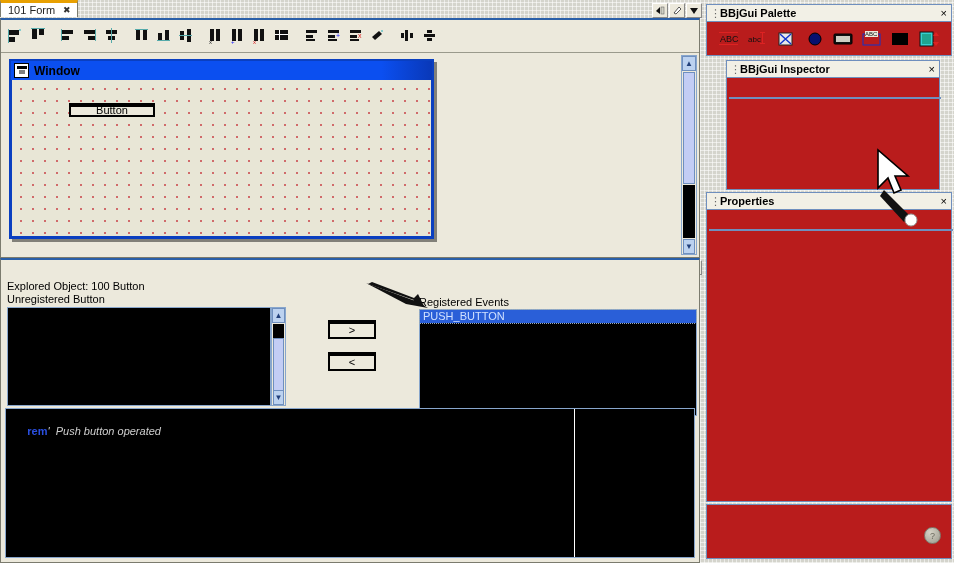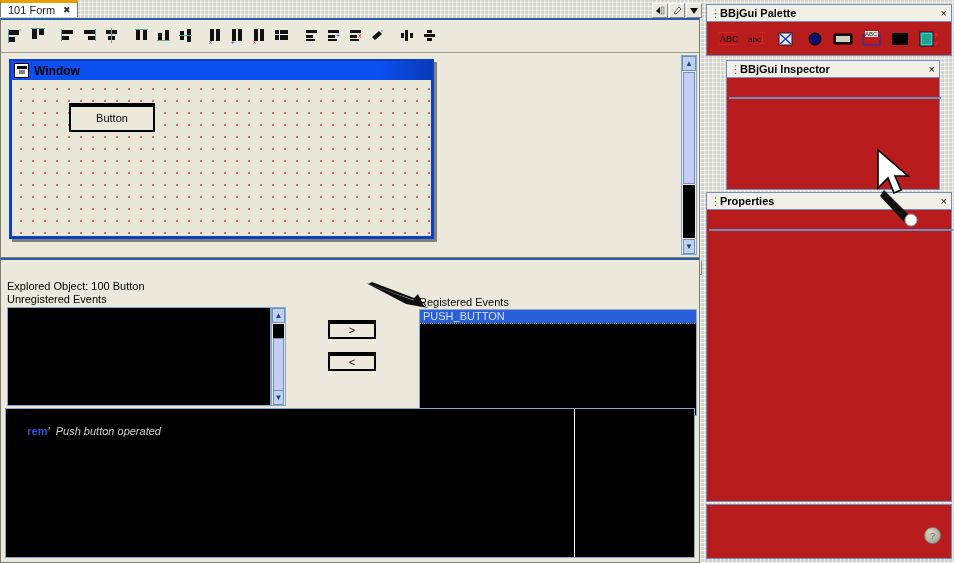--- a/index.html
+++ b/index.html
@@ -81,21 +81,21 @@
     display:flex;align-items:center;justify-content:center;font-size:9px;flex:0 0 auto;
   }
   #design-canvas{
     position:absolute;left:0;right:0;top:19px;bottom:0;
     background-color:#e8e6d6;
     background-image:radial-gradient(circle, #d06a6a 0.8px, transparent 0.9px);
     background-size:12px 12px;background-position:3px 3px;
     border:1px solid #0a3fc0;border-top:none;box-sizing:border-box;
   }
   #design-button{
-    position:absolute;left:57px;top:23px;width:86px;height:29px;
+    position:absolute;left:57px;top:23px;width:86px;height:14px;
     background:#ece9dc;border:2px solid #000;
     display:flex;align-items:center;justify-content:center;
     font-size:11px;color:#000;box-sizing:border-box;
     box-shadow:inset 0 2px 0 #000;
   }
   #design-button:after{
     content:"";position:absolute;left:-2px;right:-2px;top:-2px;bottom:-2px;
     border:1px dashed #000;pointer-events:none;
   }
 
@@ -410,21 +410,21 @@
     <svg width="10" height="9" viewBox="0 0 10 9">
         <rect x="0" y="0" width="10" height="9" fill="#ece9dc"></rect>
         <path d="M1 2 L9 2 L5 8 Z" fill="#111"></path>
       </svg>
   </div>
 </div>
 
 <div id="code-window">
 
   <div class="ce-label" style="left:6px;top:20px;">Explored Object:  100 Button</div>
-  <div class="ce-label" style="left:6px;top:33px;">Unregistered Events</div>
+  <div class="ce-label" style="left:6px;top:33px;">Unregistered Button</div>
   <div class="ce-label" style="left:418px;top:36px;">Registered Events</div>
 
   <div class="listbox" style="left:6px;top:47px;width:264px;height:99px;"></div>
 
   <div class="vscroll" style="left:270px;top:47px;width:15px;height:99px;bottom:auto;">
     <div class="vsarrow">▲</div>
     <div class="vsthumb" style="top:30px;height:55px;"></div>
     <div style="position:absolute;left:1px;right:1px;top:16px;height:14px;background:#000;"></div>
     <div class="vsarrow" style="position:absolute;left:1px;right:1px;bottom:0;">▼</div>
   </div>

